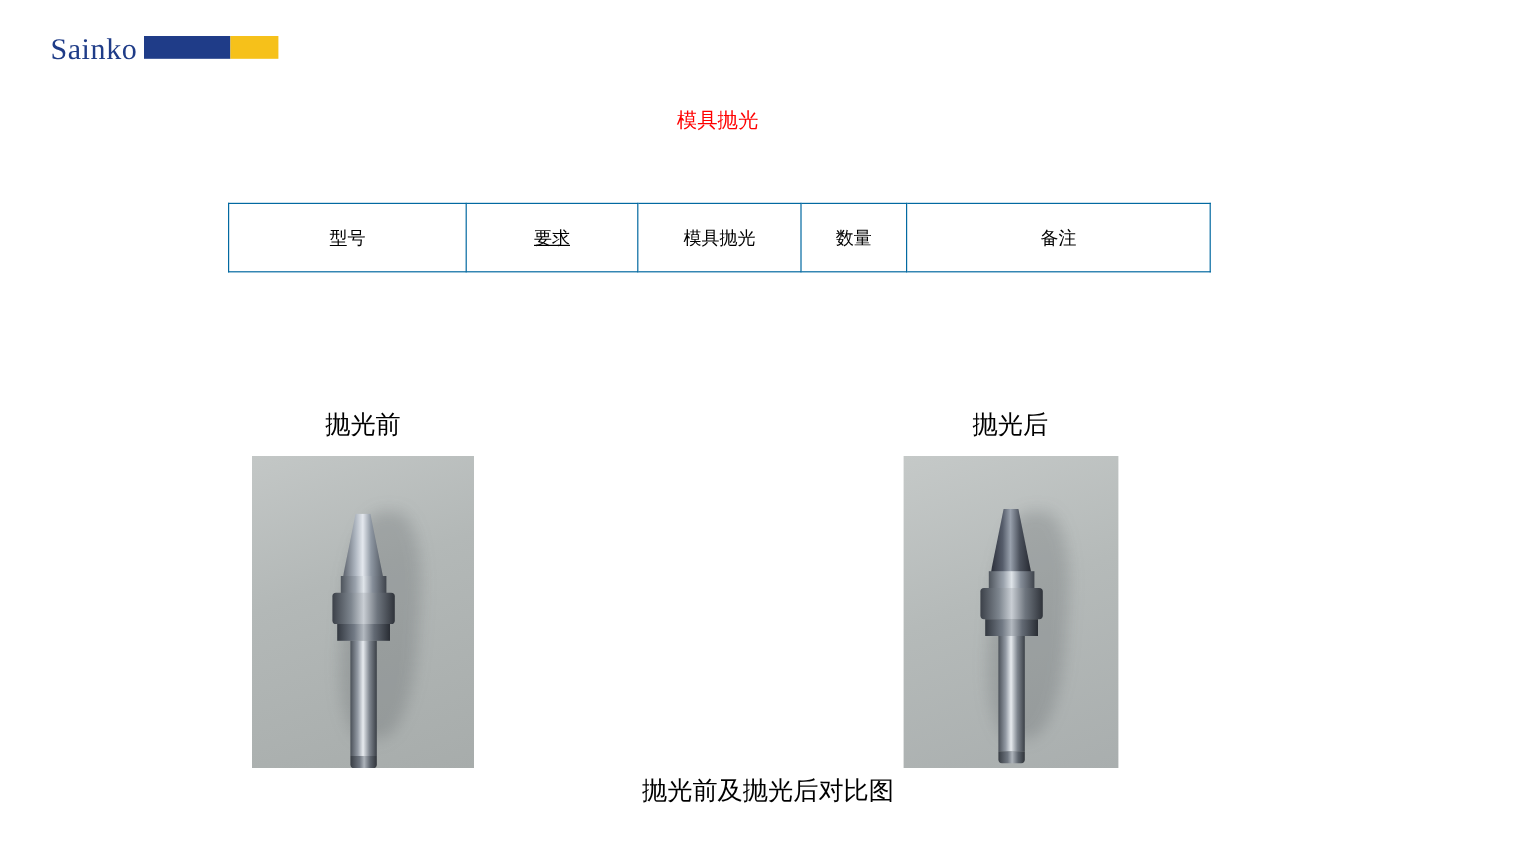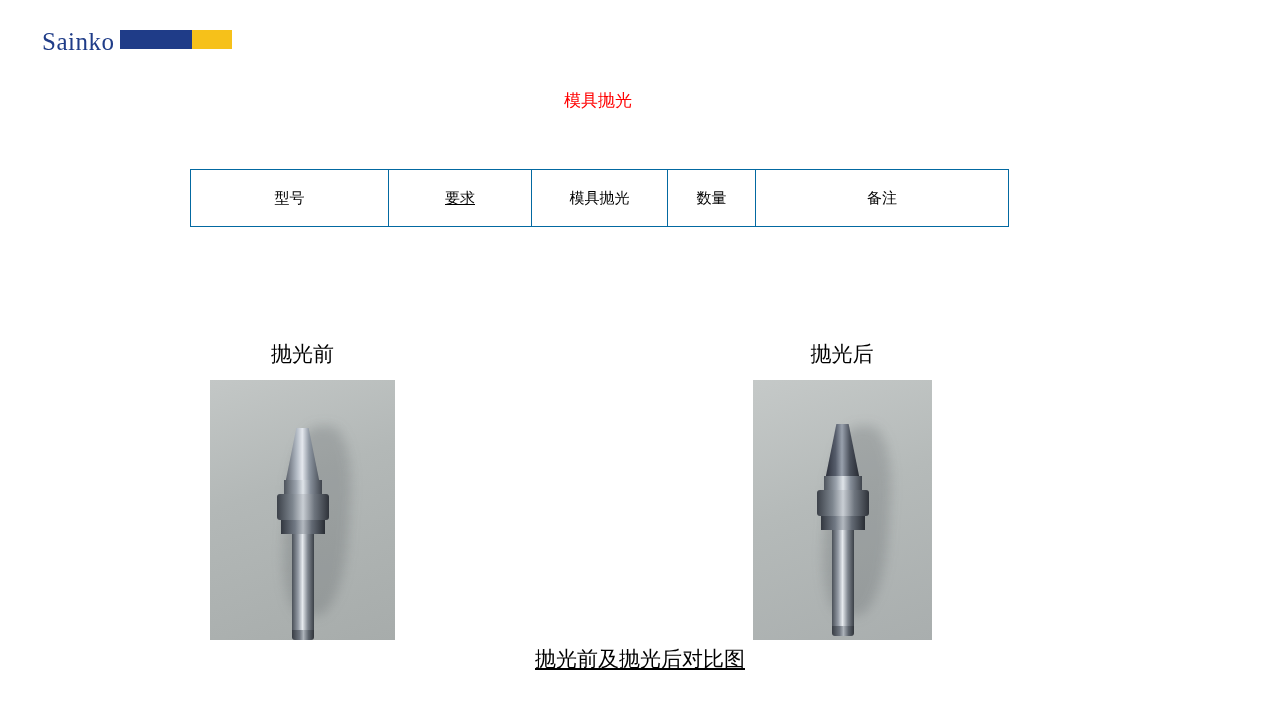--- a/index.html
+++ b/index.html
@@ -207,21 +207,20 @@
   
   .caption {
     position: absolute;
     top: 645px;
     left: 0;
     width: 1280px;
     text-align: center;
     font-size: 21px;
     color: #000000;
     font-family: "DejaVu Sans", sans-serif;
-    text-decoration: underline;
   }
 </style>
 </head>
 <body>
 
 <div class="logo-block">
   <div class="logo-text">Sainko</div>
   <div class="logo-bars">
     <div class="logo-bar-blue"></div>
     <div class="logo-bar-yellow"></div>

